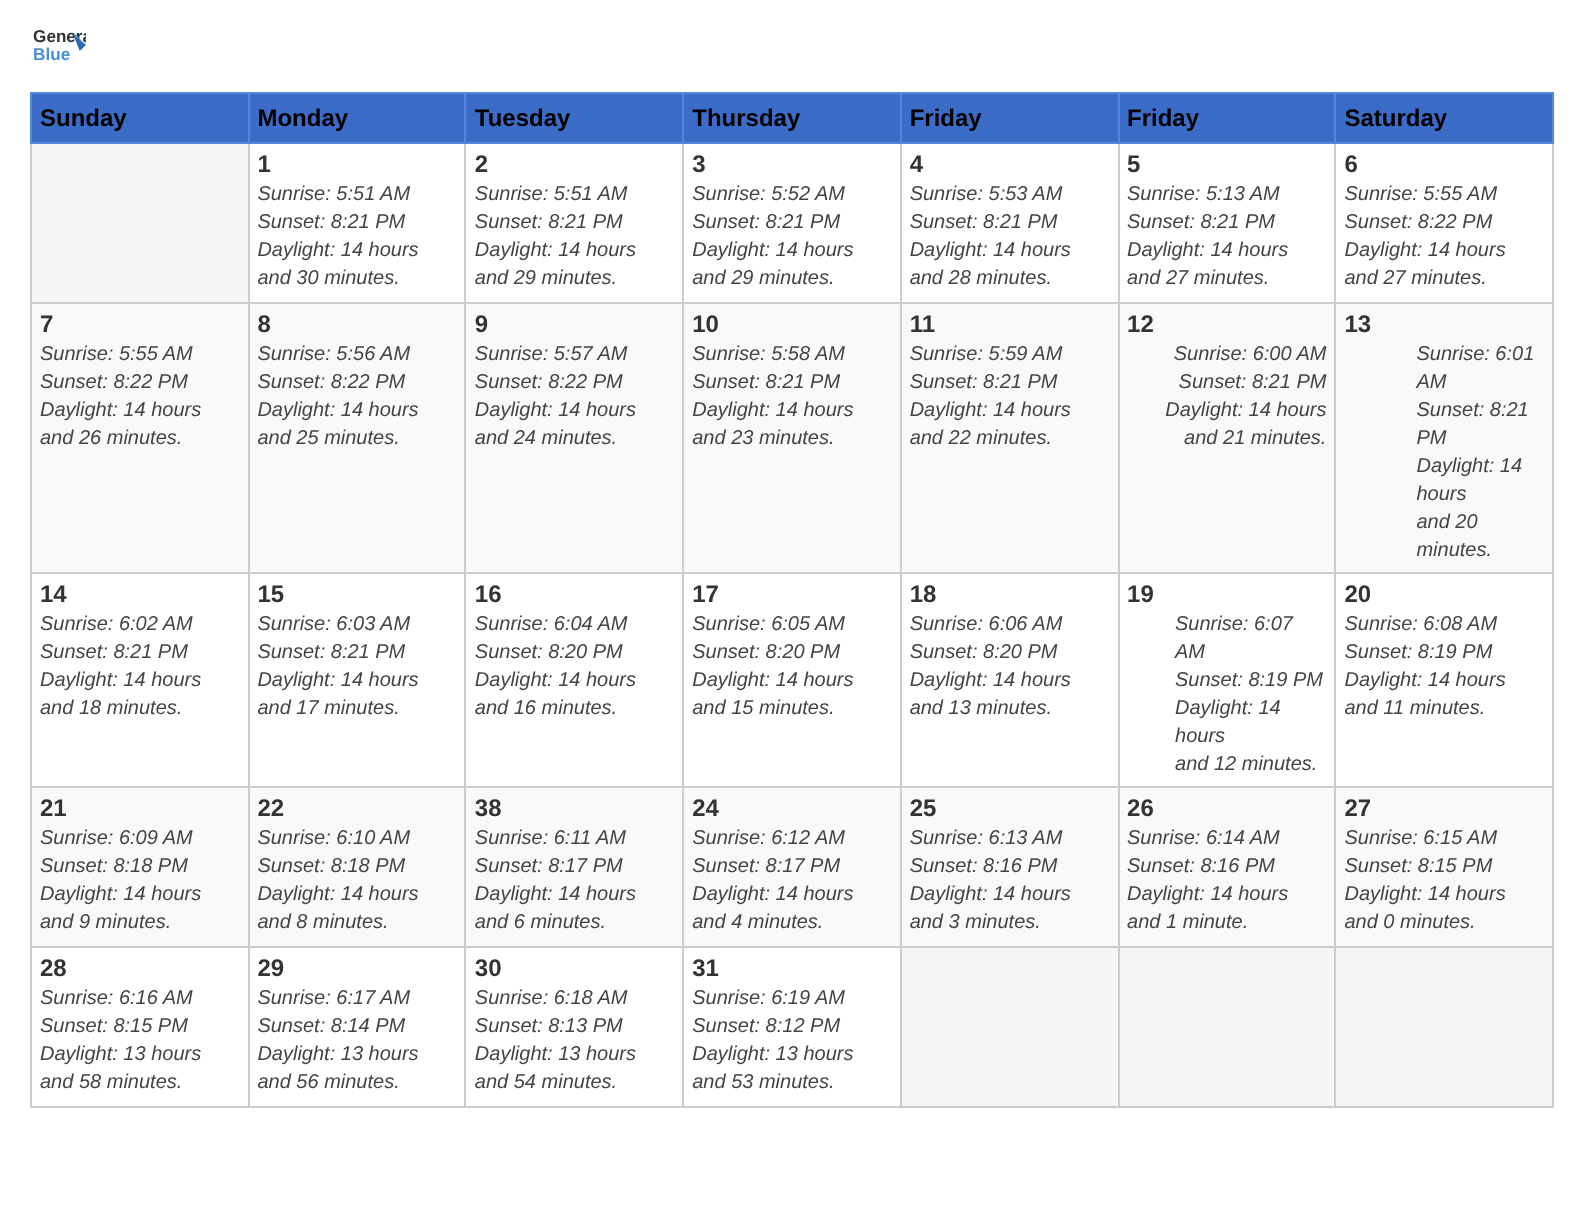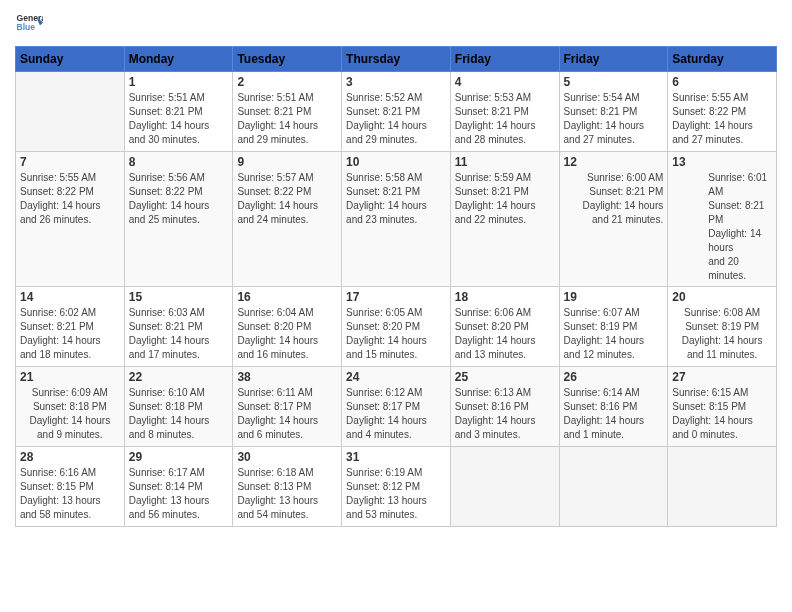--- a/index.html
+++ b/index.html
@@ -71,20 +71,21 @@
       font-size: 12px;
       font-weight: bold;
       color: #333;
       display: block;
       margin-bottom: 2px;
     }
     .day-info {
       font-size: 10px;
       line-height: 1.4;
       color: #444;
+      font-style: italic;
     }
     .empty-cell {
       background: #f5f5f5 !important;
     }
   </style>
 </head>
 <body>
 
 <div class="container">
   <div class="header">
@@ -140,21 +141,21 @@
           </td>
           <td>
             <span class="day-num">4</span>
             <div class="day-info" style="white-space: pre-line;">Sunrise: 5:53 AM
 Sunset: 8:21 PM
 Daylight: 14 hours
 and 28 minutes.</div>
           </td>
           <td>
             <span class="day-num">5</span>
-            <div class="day-info" style="white-space: pre-line;">Sunrise: 5:54 AM
+            <div class="day-info" style="white-space: pre-line;">Sunrise: 5:13 AM
 Sunset: 8:21 PM
 Daylight: 14 hours
 and 27 minutes.</div>
           </td>
           <td>
             <span class="day-num">6</span>
             <div class="day-info" style="white-space: pre-line;">Sunrise: 5:55 AM
 Sunset: 8:22 PM
 Daylight: 14 hours
 and 27 minutes.</div>
@@ -242,37 +243,37 @@
           </td>
           <td>
             <span class="day-num">18</span>
             <div class="day-info" style="white-space: pre-line;">Sunrise: 6:06 AM
 Sunset: 8:20 PM
 Daylight: 14 hours
 and 13 minutes.</div>
           </td>
           <td>
             <span class="day-num">19</span>
-            <div class="day-info" style="white-space: pre-line;">Sunrise: 6:07 AM
+            <div class="day-info" style="white-space: pre-line; margin-left: 24px;">Sunrise: 6:07 AM
 Sunset: 8:19 PM
 Daylight: 14 hours
 and 12 minutes.</div>
           </td>
           <td>
             <span class="day-num">20</span>
-            <div class="day-info" style="white-space: pre-line; text-align: center;">Sunrise: 6:08 AM
+            <div class="day-info" style="white-space: pre-line;">Sunrise: 6:08 AM
 Sunset: 8:19 PM
 Daylight: 14 hours
 and 11 minutes.</div>
           </td>
         </tr>
         <tr>
           <td>
             <span class="day-num">21</span>
-            <div class="day-info" style="white-space: pre-line; text-align: center;">Sunrise: 6:09 AM
+            <div class="day-info" style="white-space: pre-line;">Sunrise: 6:09 AM
 Sunset: 8:18 PM
 Daylight: 14 hours
 and 9 minutes.</div>
           </td>
           <td>
             <span class="day-num">22</span>
             <div class="day-info" style="white-space: pre-line;">Sunrise: 6:10 AM
 Sunset: 8:18 PM
 Daylight: 14 hours
 and 8 minutes.</div>

